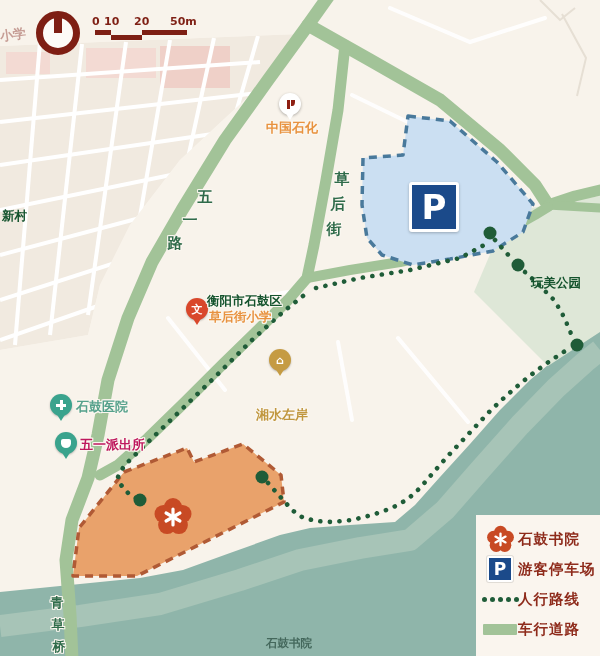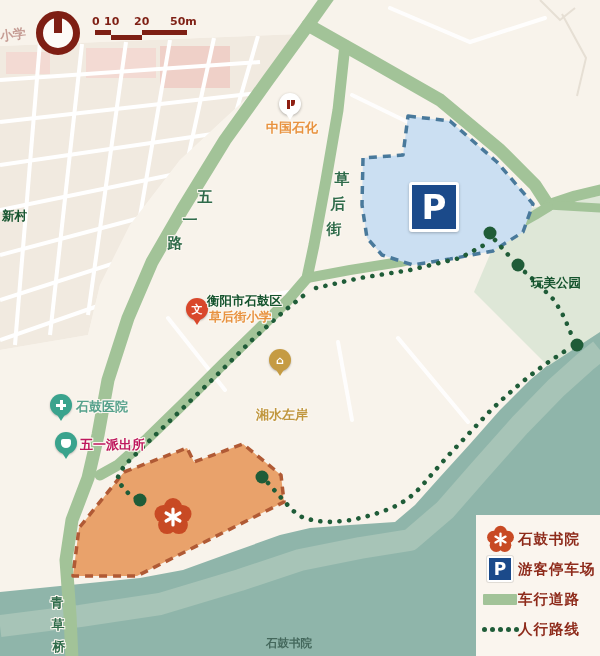--- a/index.html
+++ b/index.html
@@ -234,31 +234,31 @@
     <div class="lrow">
       <div class="lico">
           <div class="lp">
         <span>P</span>
       </div>
         </div>
       <div class="ltext">游客停车场</div>
     </div>
     <div class="lrow">
       <div class="lico">
+          <div class="ldots">
+        <i></i>
+            <i></i>
+            <i></i>
+            <i></i>
+            <i></i>
+      </div>
+        </div>
+      <div class="ltext">人行路线</div>
+    </div>
+    <div class="lrow">
+      <div class="lico">
           <div class="lroad"></div>
         </div>
       <div class="ltext">车行道路</div>
     </div>
-    <div class="lrow">
-      <div class="lico">
-          <div class="ldots">
-        <i></i>
-            <i></i>
-            <i></i>
-            <i></i>
-            <i></i>
-      </div>
-        </div>
-      <div class="ltext">人行路线</div>
-    </div>
   </div>
 
 </div>
 
 </body></html>

